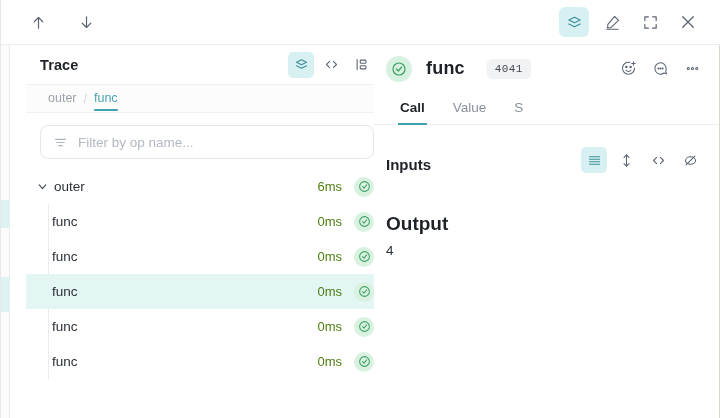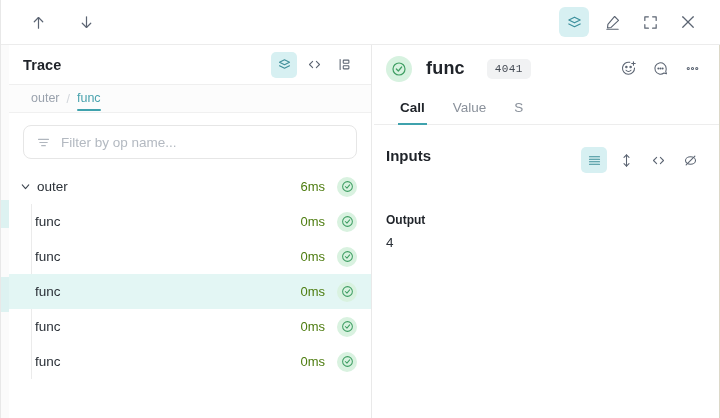--- a/index.html
+++ b/index.html
@@ -40,21 +40,21 @@
     position: absolute; left: 0; top: 45px; width: 9px; height: 373px;
     background: #fbfbfb; border-right: 1px solid #ededed;
   }
   .gutter-mark {
     position: absolute; left: 0; width: 9px; background: #ddf2f1;
   }
   .gutter-mark.m1 { top: 155px; height: 28px; }
   .gutter-mark.m2 { top: 232px; height: 35px; }
 
   .left-panel {
-    position: absolute; left: 8px; top: 45px; width: 363px; height: 373px;
+    position: absolute; left: 25px; top: 45px; width: 363px; height: 373px;
     background: #ffffff;
     border-right: 1px solid #e9e9e9;
     overflow: hidden;
   }
   .panel-head {
     height: 40px; display: flex; align-items: center;
     padding: 0 14px 0 14px;
     border-bottom: 1px solid #efefef;
   }
   .panel-title { font-size: 14.5px; font-weight: 700; color: #1f2329; letter-spacing: .1px; }
@@ -142,21 +142,21 @@
     font-size: 13.5px; color: #8a919b; padding: 0 14px 9px 14px; position: relative;
     white-space: nowrap;
   }
   .rp-tab.active { color: #1f2329; font-weight: 700; }
   .rp-tab.active::after {
     content: ""; position: absolute; left: 12px; right: 12px; bottom: -1px;
     height: 2px; background: #3fa2ad;
   }
 
   .section-head {
-    display: flex; align-items: flex-start; padding: 22px 16px 10px 12px;
+    display: flex; align-items: flex-end; padding: 22px 16px 10px 12px;
   }
   .section-title { font-size: 15px; font-weight: 700; color: #1f2329; }
   .section-icons { margin-left: auto; display: flex; align-items: center; gap: 6px; }
   .sec-btn {
     width: 26px; height: 26px; border-radius: 5px;
     display: flex; align-items: center; justify-content: center; color: #5b6472;
   }
   .sec-btn.active { background: #d7f0f2; color: #3e8e99; }
 
   .kv-table { margin: 0 14px 0 12px; }
@@ -166,21 +166,21 @@
   }
   .kv-head .col-path { width: 74%; font-size: 12.5px; color: #9aa2ad; padding-left: 8px; }
   .kv-head .col-value {
     width: 26%; font-size: 12.5px; color: #9aa2ad; padding-left: 10px;
     border-left: 1px solid #efefef; height: 30px; display: flex; align-items: center;
   }
   .kv-row { display: flex; height: 32px; align-items: center; }
   .kv-row .cell-path { width: 74%; font-size: 12.5px; color: #2b3138; text-align: center; }
   .kv-row .cell-value { width: 26%; font-size: 12.5px; color: #2b3138; text-align: center; }
 
-  .output-head { padding: 30px 16px 8px 12px; font-size: 12px; font-weight: 700; color: #1f2329; }
+  .output-head { padding: 30px 16px 8px 12px; font-size: 19px; font-weight: 700; color: #1f2329; }
   .output-value { padding: 0 16px 0 12px; font-size: 13.5px; color: #2b3138; }
 </style>
 </head>
 <body>
 
 <div class="app">
 
   <div class="topbar">
     <div class="topbar-left">
       <div class="tb-btn">

